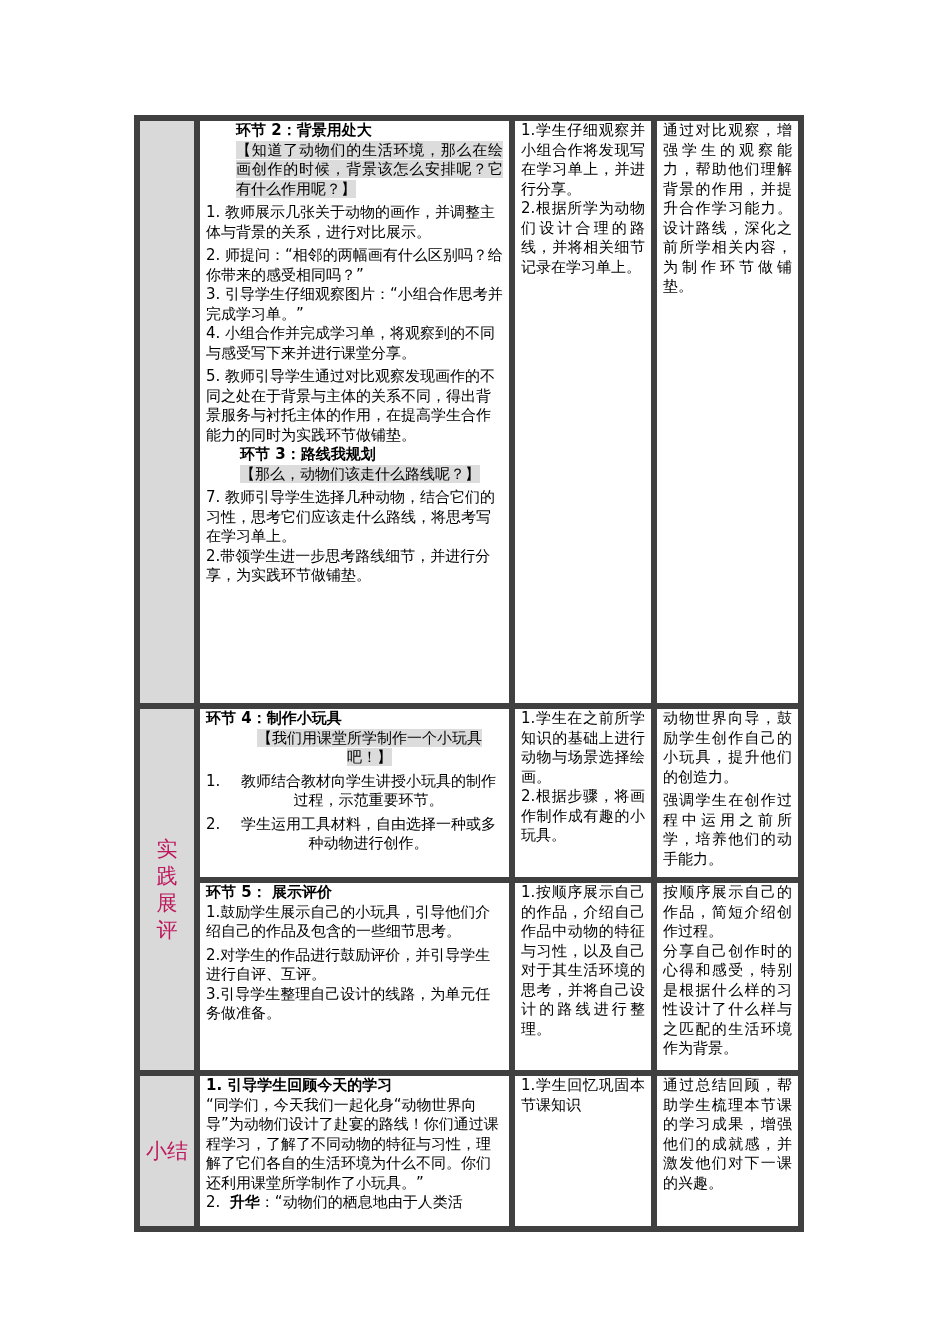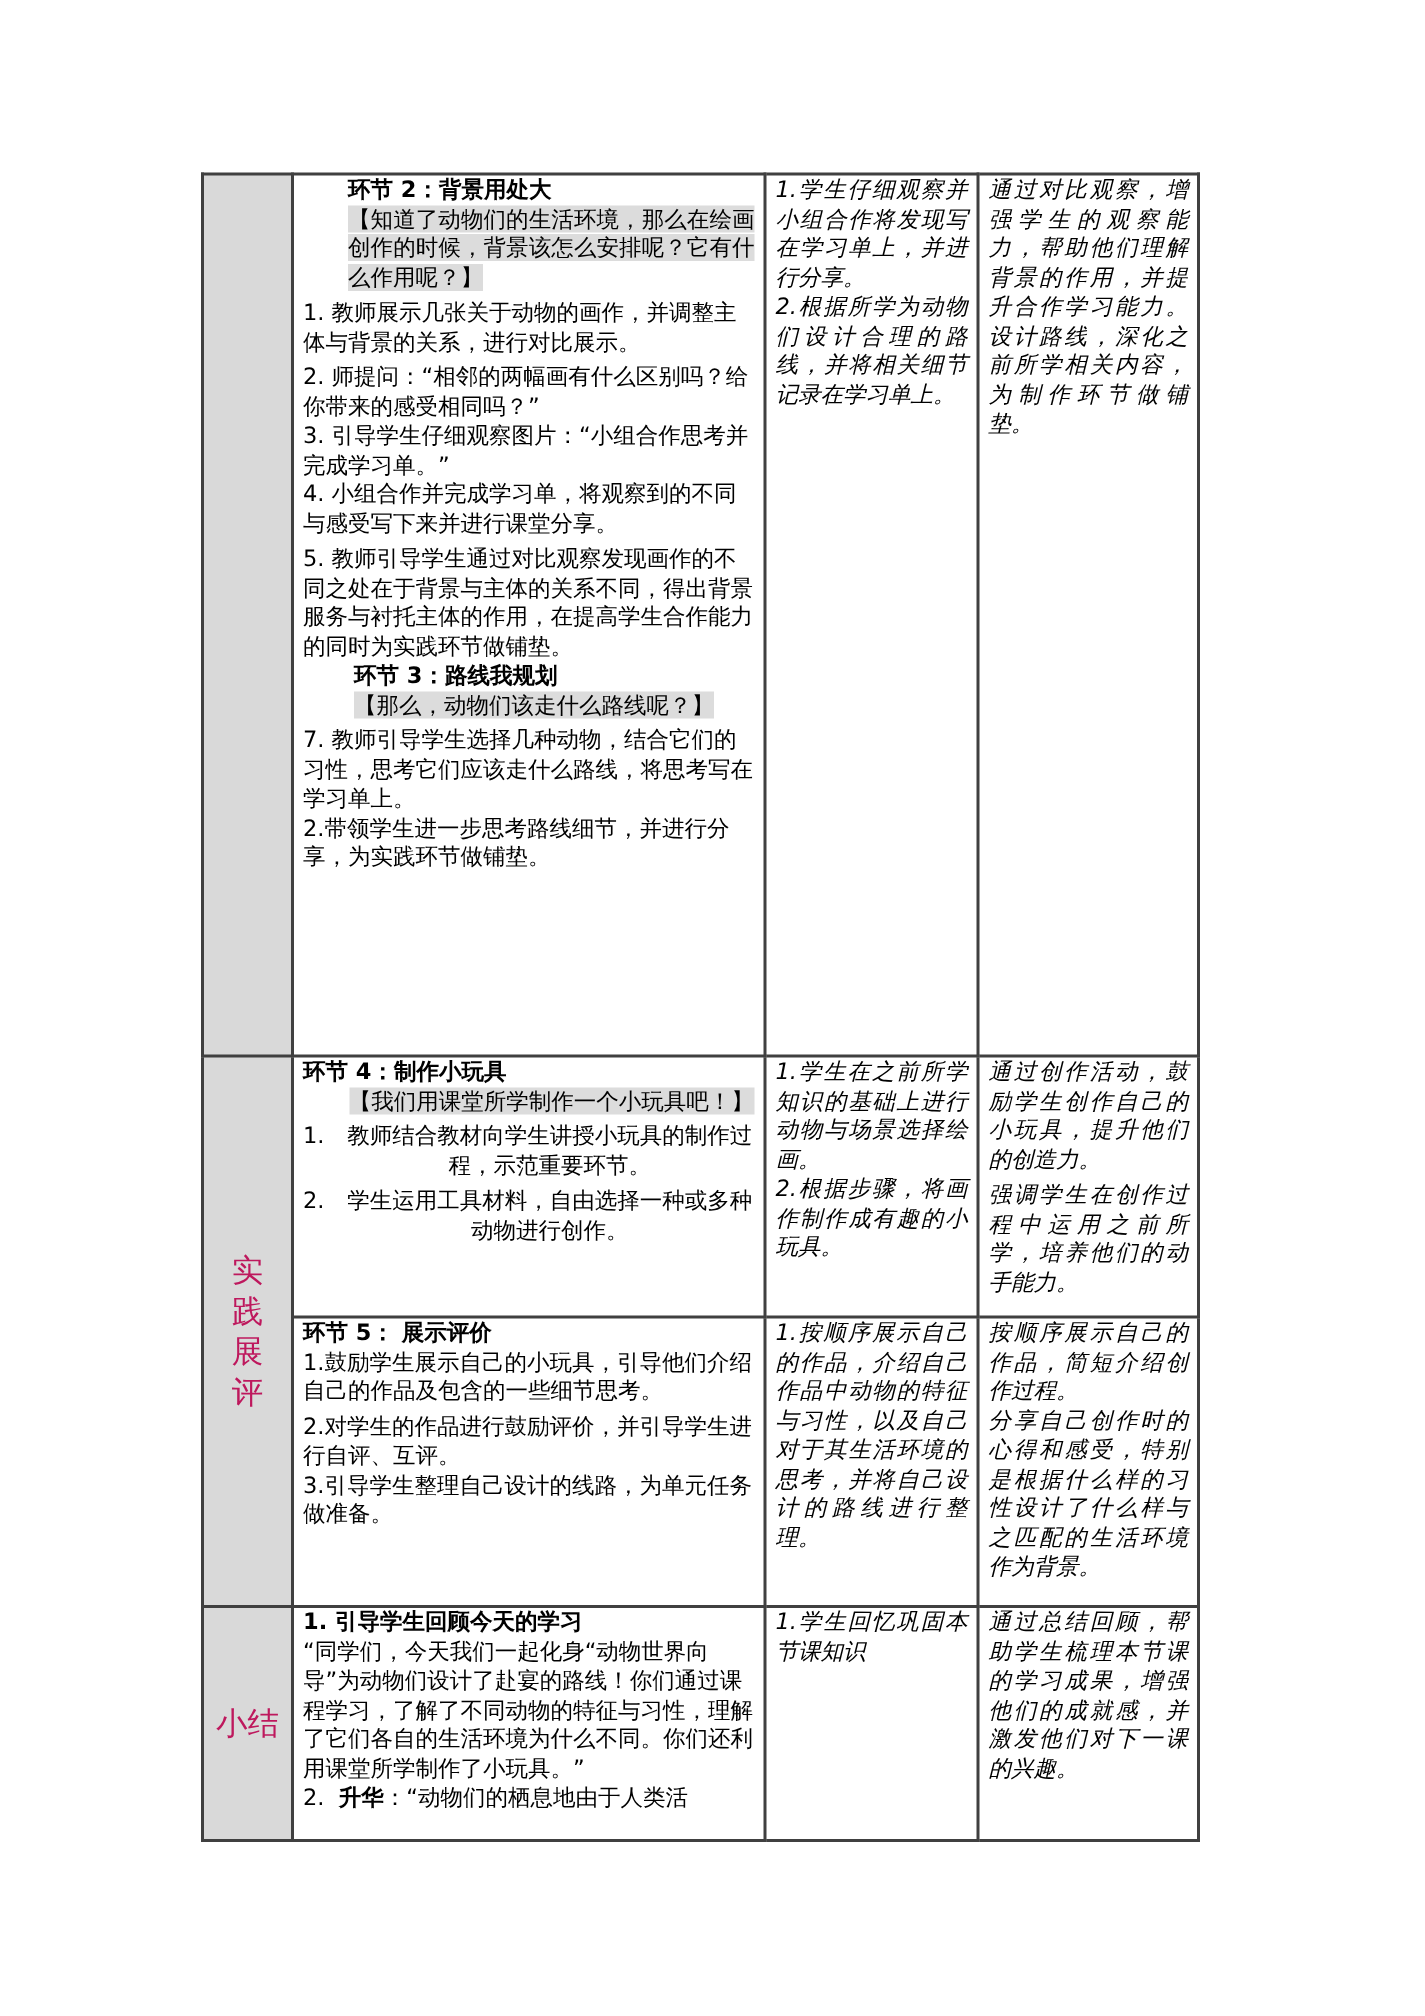--- a/index.html
+++ b/index.html
@@ -3,21 +3,21 @@
 <meta charset="utf-8">
 <style>
   html, body { margin: 0; padding: 0; background: #ffffff; }
   body { width: 950px; height: 1344px; position: relative; font-family: "DejaVu Sans", "Liberation Sans", sans-serif; color: #000; }
   .page { position: absolute; left: 0; top: 0; width: 950px; height: 1344px; }
   table.lesson {
     position: absolute; left: 134px; top: 115px;
     width: 664px; border-collapse: collapse; table-layout: fixed;
   }
   table.lesson td {
-    border: 2px solid #404040;
+    border: 6px solid #404040;
     vertical-align: top;
     padding: 0 6px;
     font-size: 15px;
     line-height: 19.5px;
   }
   col.c1 { width: 60px; }
   col.c2 { width: 315px; }
   col.c3 { width: 142px; }
   col.c4 { width: 147px; }
   td.label {
@@ -32,21 +32,21 @@
   .label-vert { display: inline-block; width: 24px; word-break: break-all; }
   .step-title { font-weight: bold; }
   .hl { background: #dcdcdc; }
   .quest { margin-left: 30px; text-align: center; }
   .quest.j { text-align: justify; text-align-last: left; }
   p { margin: 0; }
   .gap { margin-top: 4px; }
   .num-item { display: flex; }
   .num-item .n { width: 28px; flex: none; }
   .num-item .t { flex: 1; text-align: center; }
-  .just { text-align: justify; font-style: italic; }
+  .just { text-align: justify; }
   .r1 { height: 588px; }
   .r2 { height: 174px; }
   .r3 { height: 193px; }
   .r4 { height: 156px; }
 </style>
 </head>
 <body>
 
 <div class="page">
 <table class="lesson">
@@ -98,21 +98,21 @@
       <div class="num-item gap">
         <span class="n">2.</span>
         <span class="t">学生运用工具材料，自由选择一种或多种动物进行创作。</span>
       </div>
     </td>
     <td class="just">
       <p>1.学生在之前所学知识的基础上进行动物与场景选择绘画。</p>
       <p>2.根据步骤，将画作制作成有趣的小玩具。</p>
     </td>
     <td class="just">
-      <p>通过创作活动，鼓励学生创作自己的小玩具，提升他们的创造力。</p>
+      <p>动物世界向导，鼓励学生创作自己的小玩具，提升他们的创造力。</p>
       <p class="gap">强调学生在创作过程中运用之前所学，培养他们的动手能力。</p>
     </td>
   </tr>
 
   <tr class="r3">
     <td>
       <p class="step-title">环节 5： 展示评价</p>
       <p>1.鼓励学生展示自己的小玩具，引导他们介绍自己的作品及包含的一些细节思考。</p>
       <p class="gap">2.对学生的作品进行鼓励评价，并引导学生进行自评、互评。</p>
       <p>3.引导学生整理自己设计的线路，为单元任务做准备。</p>

